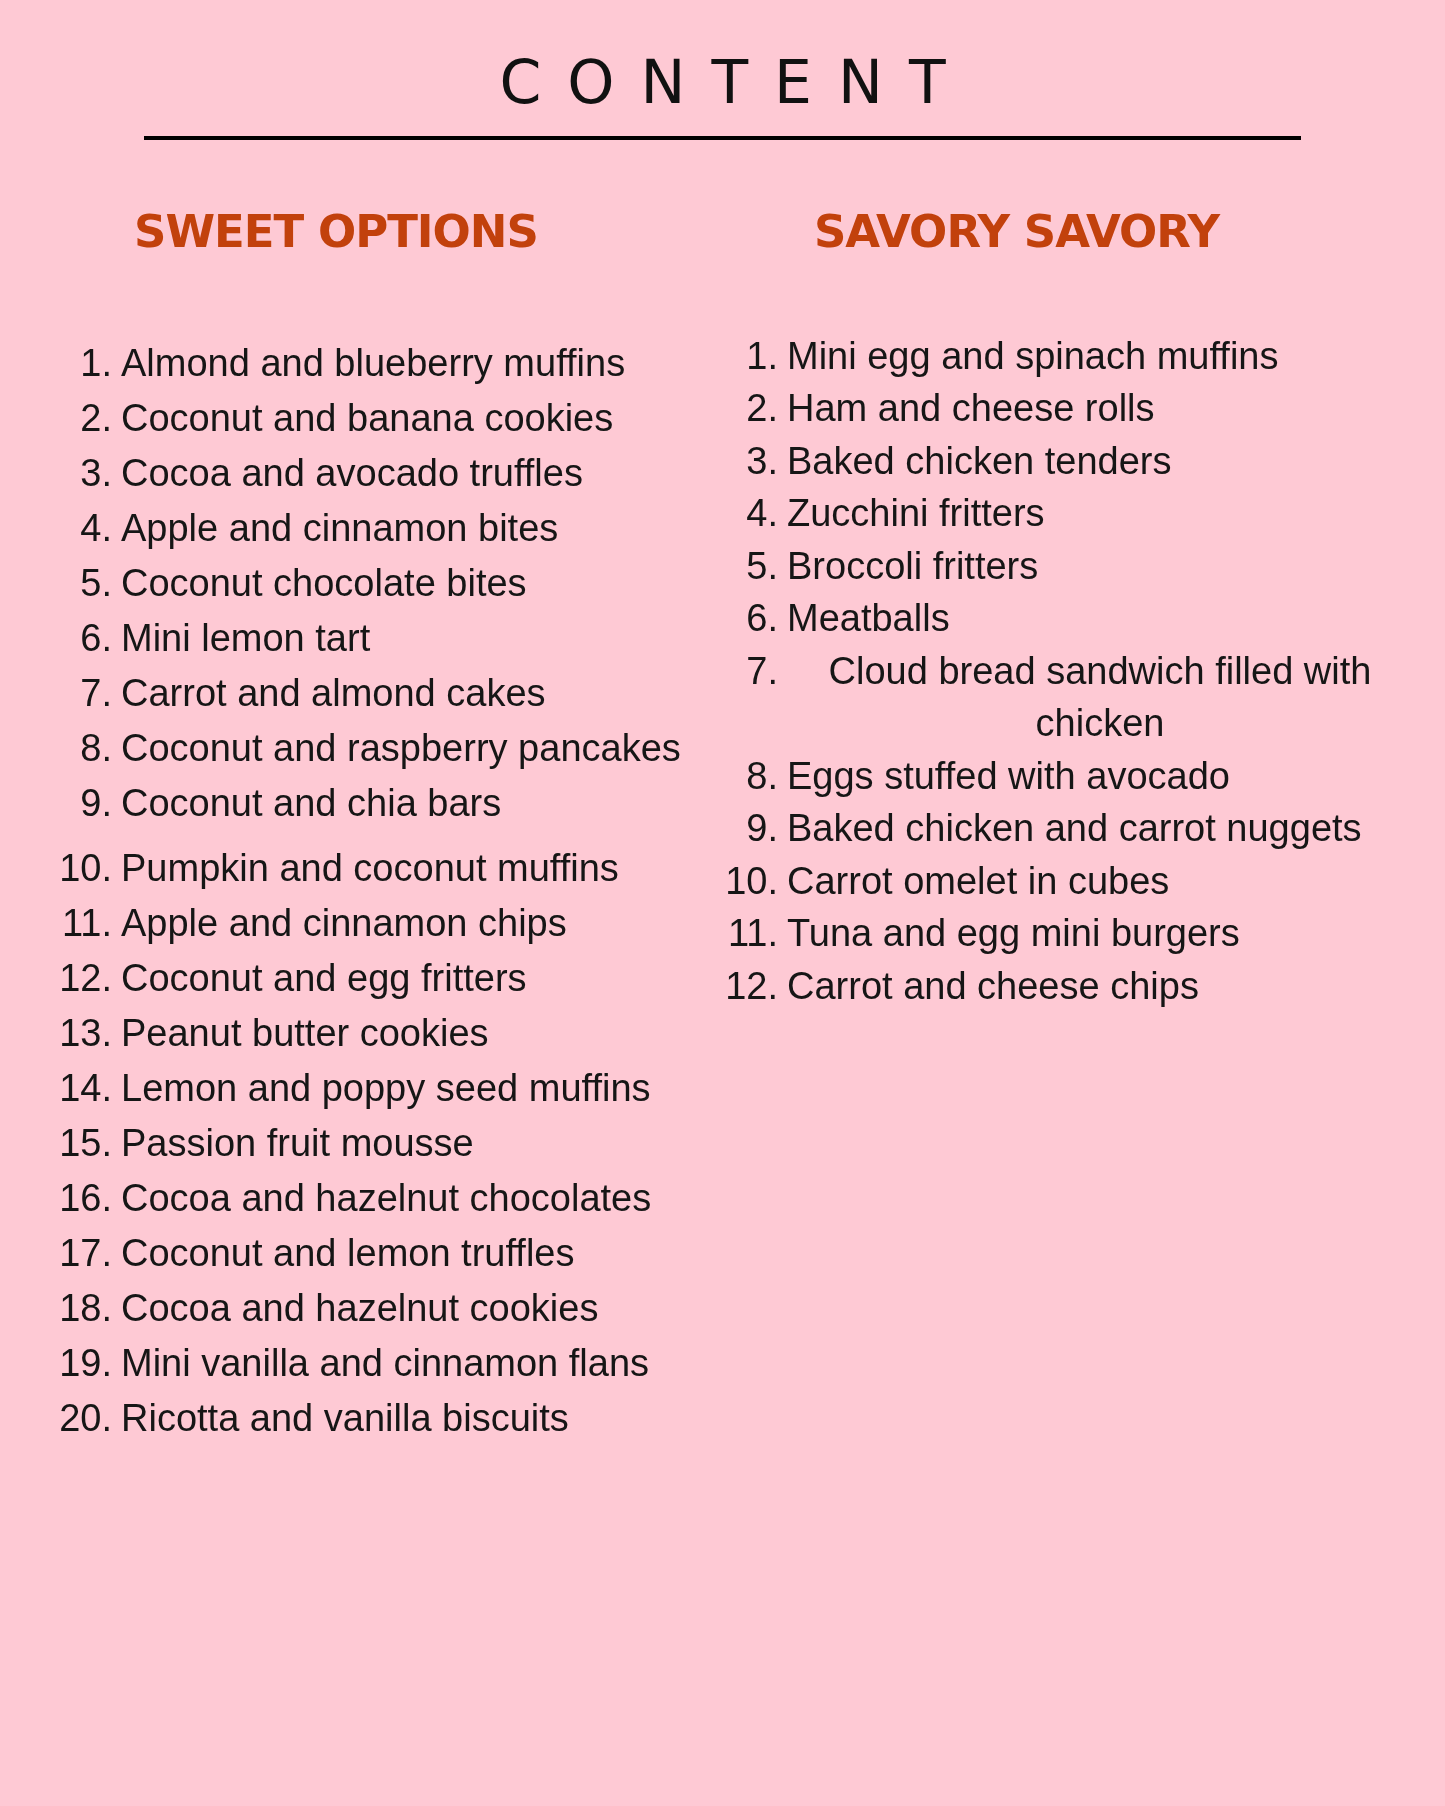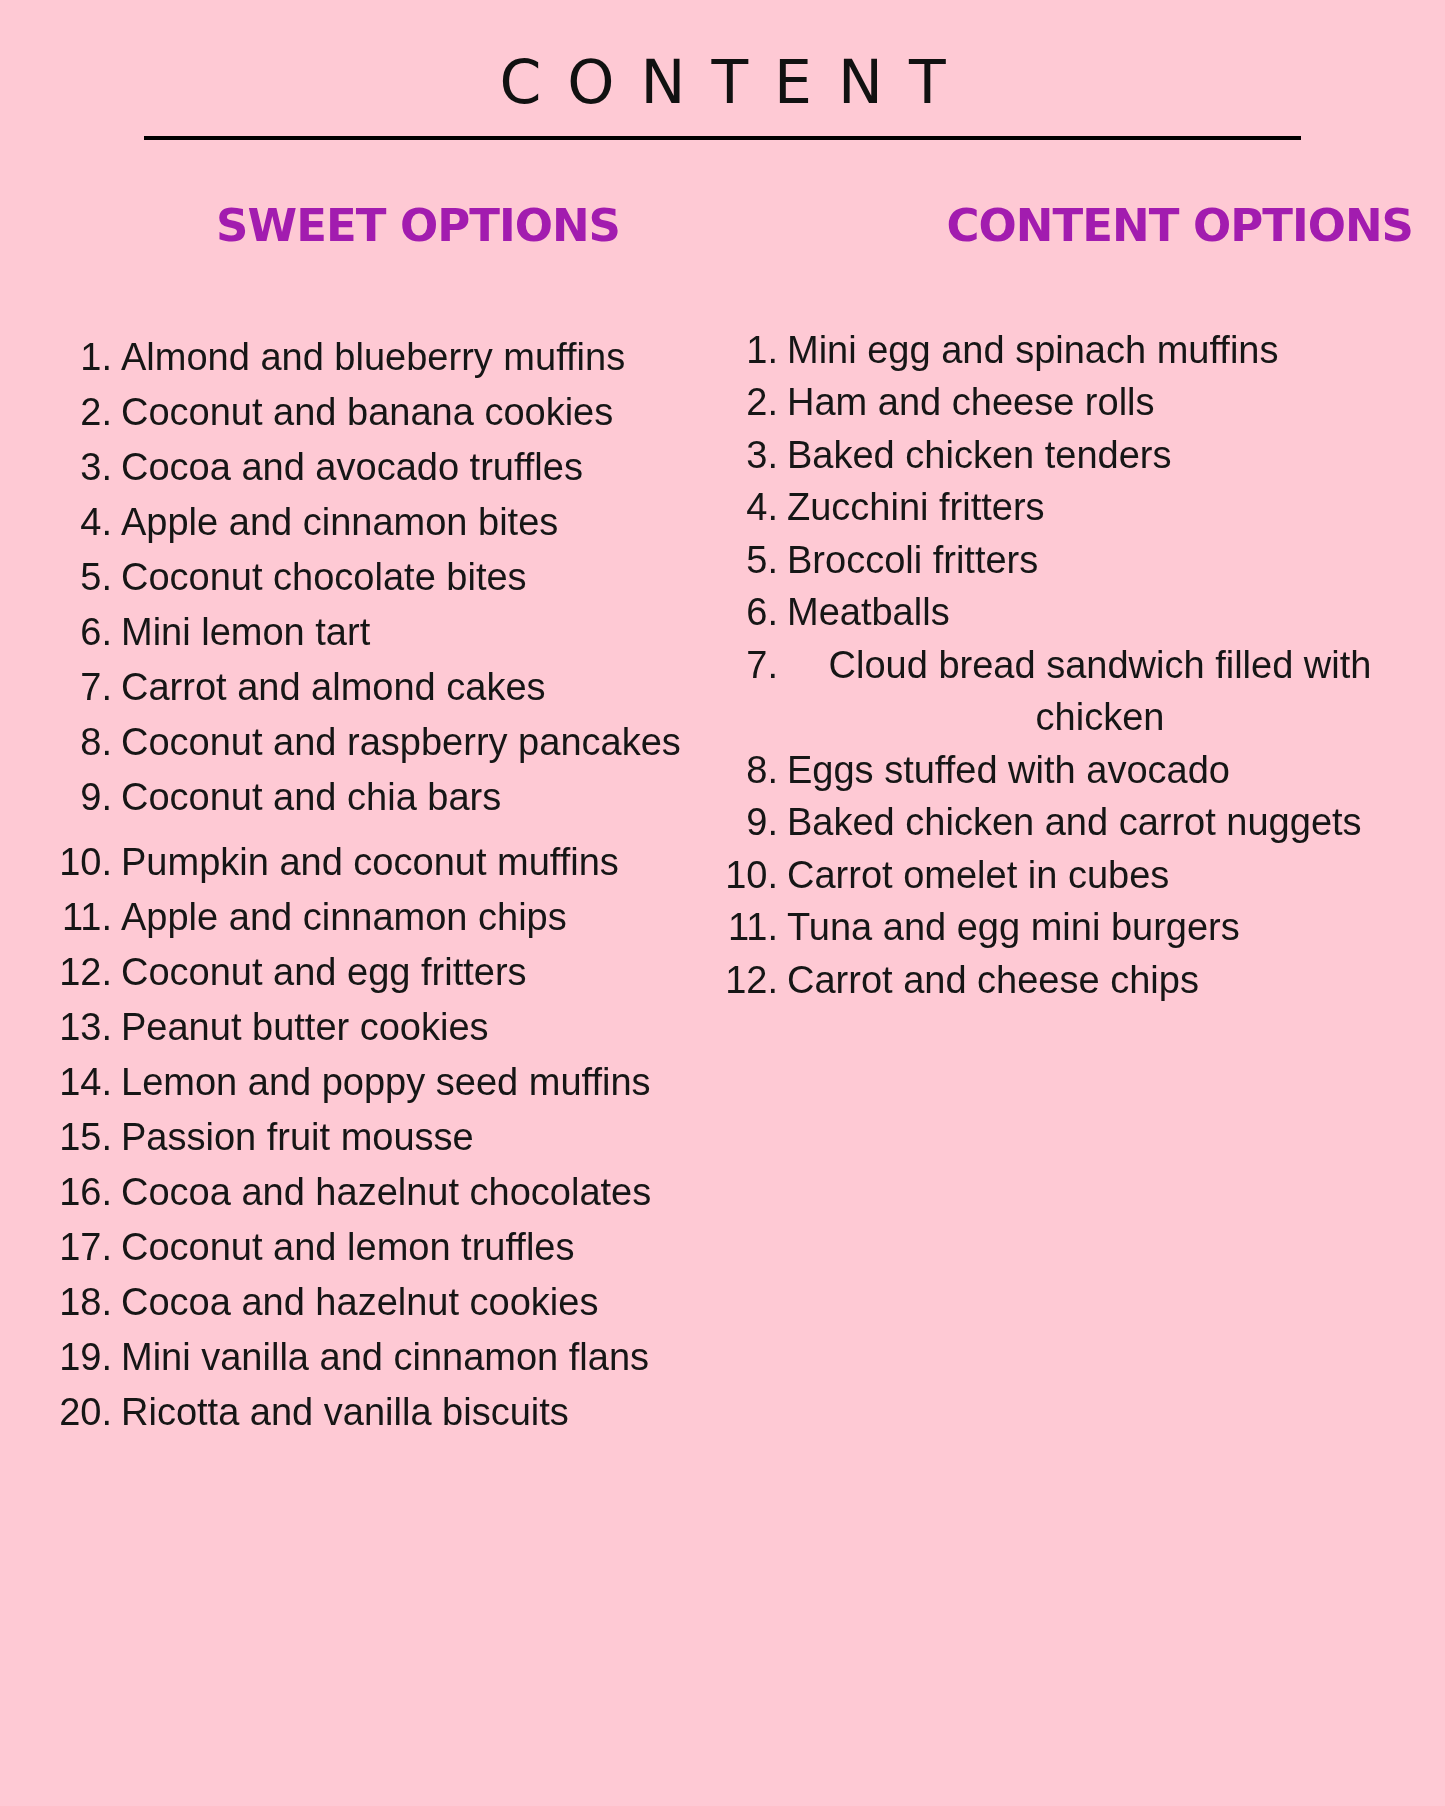--- a/index.html
+++ b/index.html
@@ -34,28 +34,28 @@
   }
   .columns {
     display: grid;
     grid-template-columns: 620px 1fr;
     margin-top: 60px;
   }
   .col { min-width: 0; }
   .col-sweet  { padding-left: 52px; }
   .col-savory { padding-right: 32px; }
   .col-heading {
-    margin: 0;
-    text-align: right;
+    margin: 6px;
+    text-align: center;
     font-family: "DejaVu Sans", sans-serif;
     font-weight: 700;
     font-size: 45px;
     letter-spacing: -1px;
     line-height: 1.15;
-    color: #a21caf;
+    color: #c2410c;
   }
   .list { font-size: 38px; }
   .col-sweet  .list { margin-top: 78px; }
   .col-savory .list { margin-top: 72px; }
   .row {
     display: flex;
     align-items: flex-start;
   }
   .col-sweet  .row { line-height: 55px; white-space: nowrap; }
   .col-sweet  .row:nth-child(10) { margin-top: 10px; } 
@@ -159,21 +159,21 @@
             <span class="txt">Mini vanilla and cinnamon flans</span>
           </div>
           <div class="row">
             <span class="num">20.</span>
             <span class="txt">Ricotta and vanilla biscuits</span>
           </div>
         </div>
     </section>
 
     <section class="col col-savory">
-      <h2 class="col-heading">CONTENT OPTIONS</h2>
+      <h2 class="col-heading">SAVORY SAVORY</h2>
       <div class="list">
           <div class="row">
             <span class="num">1.</span>
             <span class="txt">Mini egg and spinach muffins</span>
           </div>
           <div class="row">
             <span class="num">2.</span>
             <span class="txt">Ham and cheese rolls</span>
           </div>
           <div class="row">

